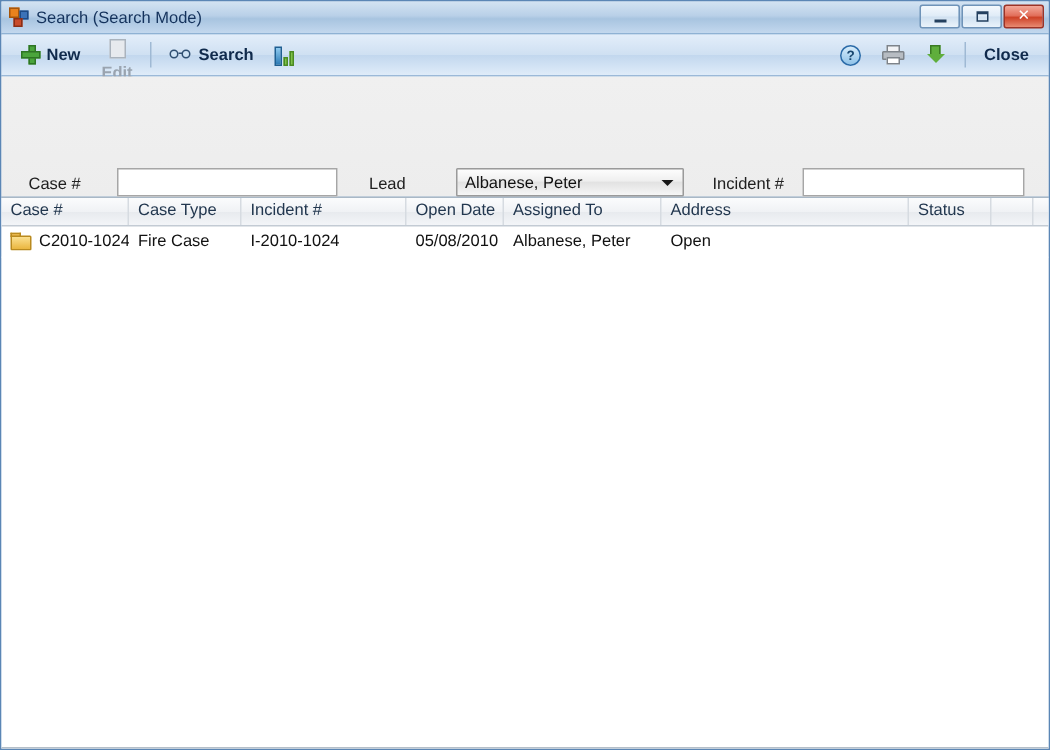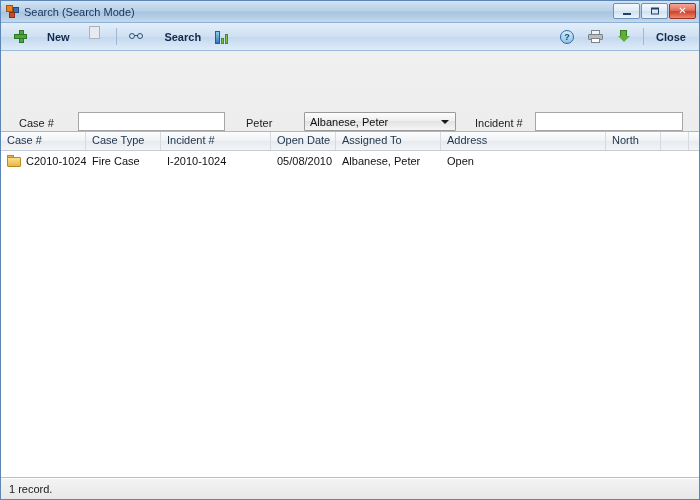--- a/index.html
+++ b/index.html
@@ -45,21 +45,21 @@
   .gm.max{width:8px;height:7px;border:1px solid #24405f;border-top-width:2px;box-sizing:border-box;}
   .gm.cls{font-size:10px;font-weight:bold;color:#ffffff;line-height:10px;}
   
   .toolbar{
     height:27px;flex:0 0 27px;position:relative;
     background:linear-gradient(to bottom,#e3eefa 0%,#cfe0f2 50%,#c2d7ee 51%,#dfecf9 100%);
     border-bottom:1px solid #9bb9d8;
     display:flex;align-items:center;padding:0 6px;
   }
   .tb-item{
-    display:flex;align-items:center;height:21px;padding:0 6px;gap:20px;
+    display:flex;align-items:center;height:21px;padding:0 6px;gap:4px;
     font-size:11px;font-weight:bold;color:#102a4c;border:1px solid transparent;border-radius:2px;
     white-space:nowrap;
   }
   .tb-item.disabled{color:#9aa4b0;font-weight:bold;flex-direction:column;}
   .tb-sep{width:1px;height:17px;background:#9fb9d4;margin:0 5px;}
   .tb-spacer{flex:1 1 auto;}
   
   .ic{position:relative;display:inline-block;flex:0 0 auto;}
   .ic-plus{width:13px;height:13px;}
   .ic-plus b,.ic-plus i{position:absolute;background:#4ba53c;border:1px solid #2e7524;box-sizing:border-box;display:block;}
@@ -248,21 +248,21 @@
 
     <span class="flabel" style="left:18px;top:89px;">Case Type</span>
     <span class="combo" style="left:77px;top:84px;width:147px;">
       <span>SELECT</span>
       <span class="arw"></span>
     </span>
 
     <span class="flabel" style="left:18px;top:112px;">Street Name</span>
     <input class="field" style="left: 77px; top: 107px; width: 147px;" value="">
 
-    <span class="flabel" style="left:245px;top:66px;">Peter</span>
+    <span class="flabel" style="left:245px;top:66px;">Lead</span>
     <span class="combo" style="left:303px;top:61px;width:152px;">
       <span>Albanese, Peter</span>
       <span class="arw"></span>
     </span>
 
     <span class="flabel" style="left:245px;top:89px;">County</span>
     <span class="combo" style="left:303px;top:84px;width:152px;">
       <span>SELECT</span>
       <span class="arw"></span>
     </span>
@@ -285,21 +285,21 @@
   </div>
 
   <div class="gridwrap">
     <div class="gridhead" id="grid-head">
         <div class="gh" style="width: 85px;">Case #</div>
         <div class="gh" style="width: 75px;">Case Type</div>
         <div class="gh" style="width: 110px;">Incident #</div>
         <div class="gh" style="width: 65px;">Open Date</div>
         <div class="gh" style="width: 105px;">Assigned To</div>
         <div class="gh" style="width: 165px;">Address</div>
-        <div class="gh" style="width: 55px;">North</div>
+        <div class="gh" style="width: 55px;">Status</div>
         <div class="gh" style="width: 28px;"></div>
       </div>
     <div id="grid-body">
         <div class="gridrow">
           <div class="gc" style="width: 85px;">
             <span class="ic ic-folder">
               <span class="tab"></span>
               <span class="bd"></span>
             </span>
             <span>C2010-1024</span>
@@ -307,16 +307,13 @@
           <div class="gc" style="width: 75px;">Fire Case</div>
           <div class="gc" style="width: 110px;">I-2010-1024</div>
           <div class="gc" style="width: 65px;">05/08/2010</div>
           <div class="gc" style="width: 105px;">Albanese, Peter</div>
           <div class="gc" style="width: 55px;">Open</div>
           <div class="gc" style="width: 28px;"></div>
         </div>
       </div>
   </div>
 
-  <div class="statusbar">
-    <span>1 record.</span>
-  </div>
 </div>
 
 </body></html>

